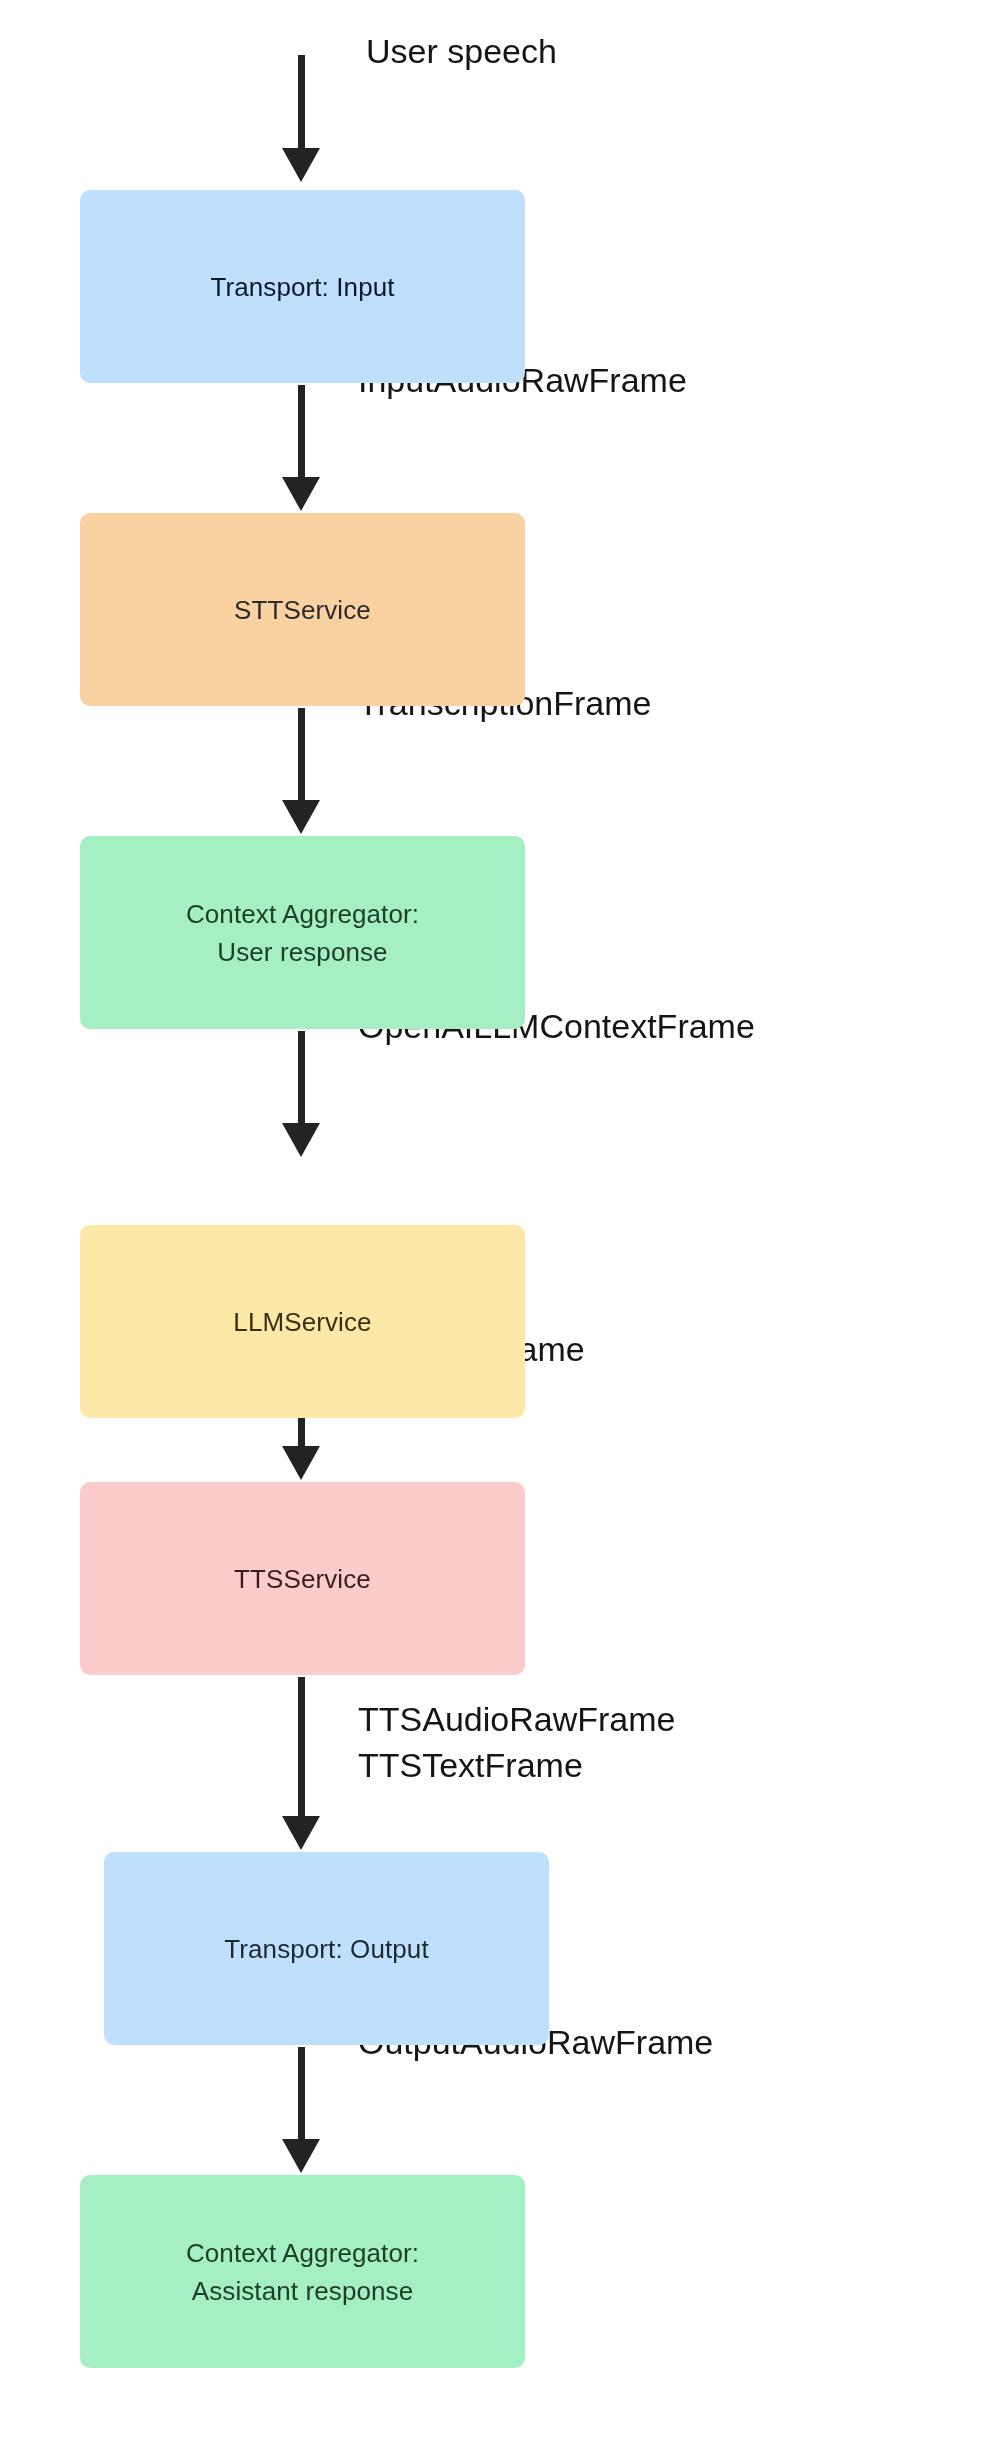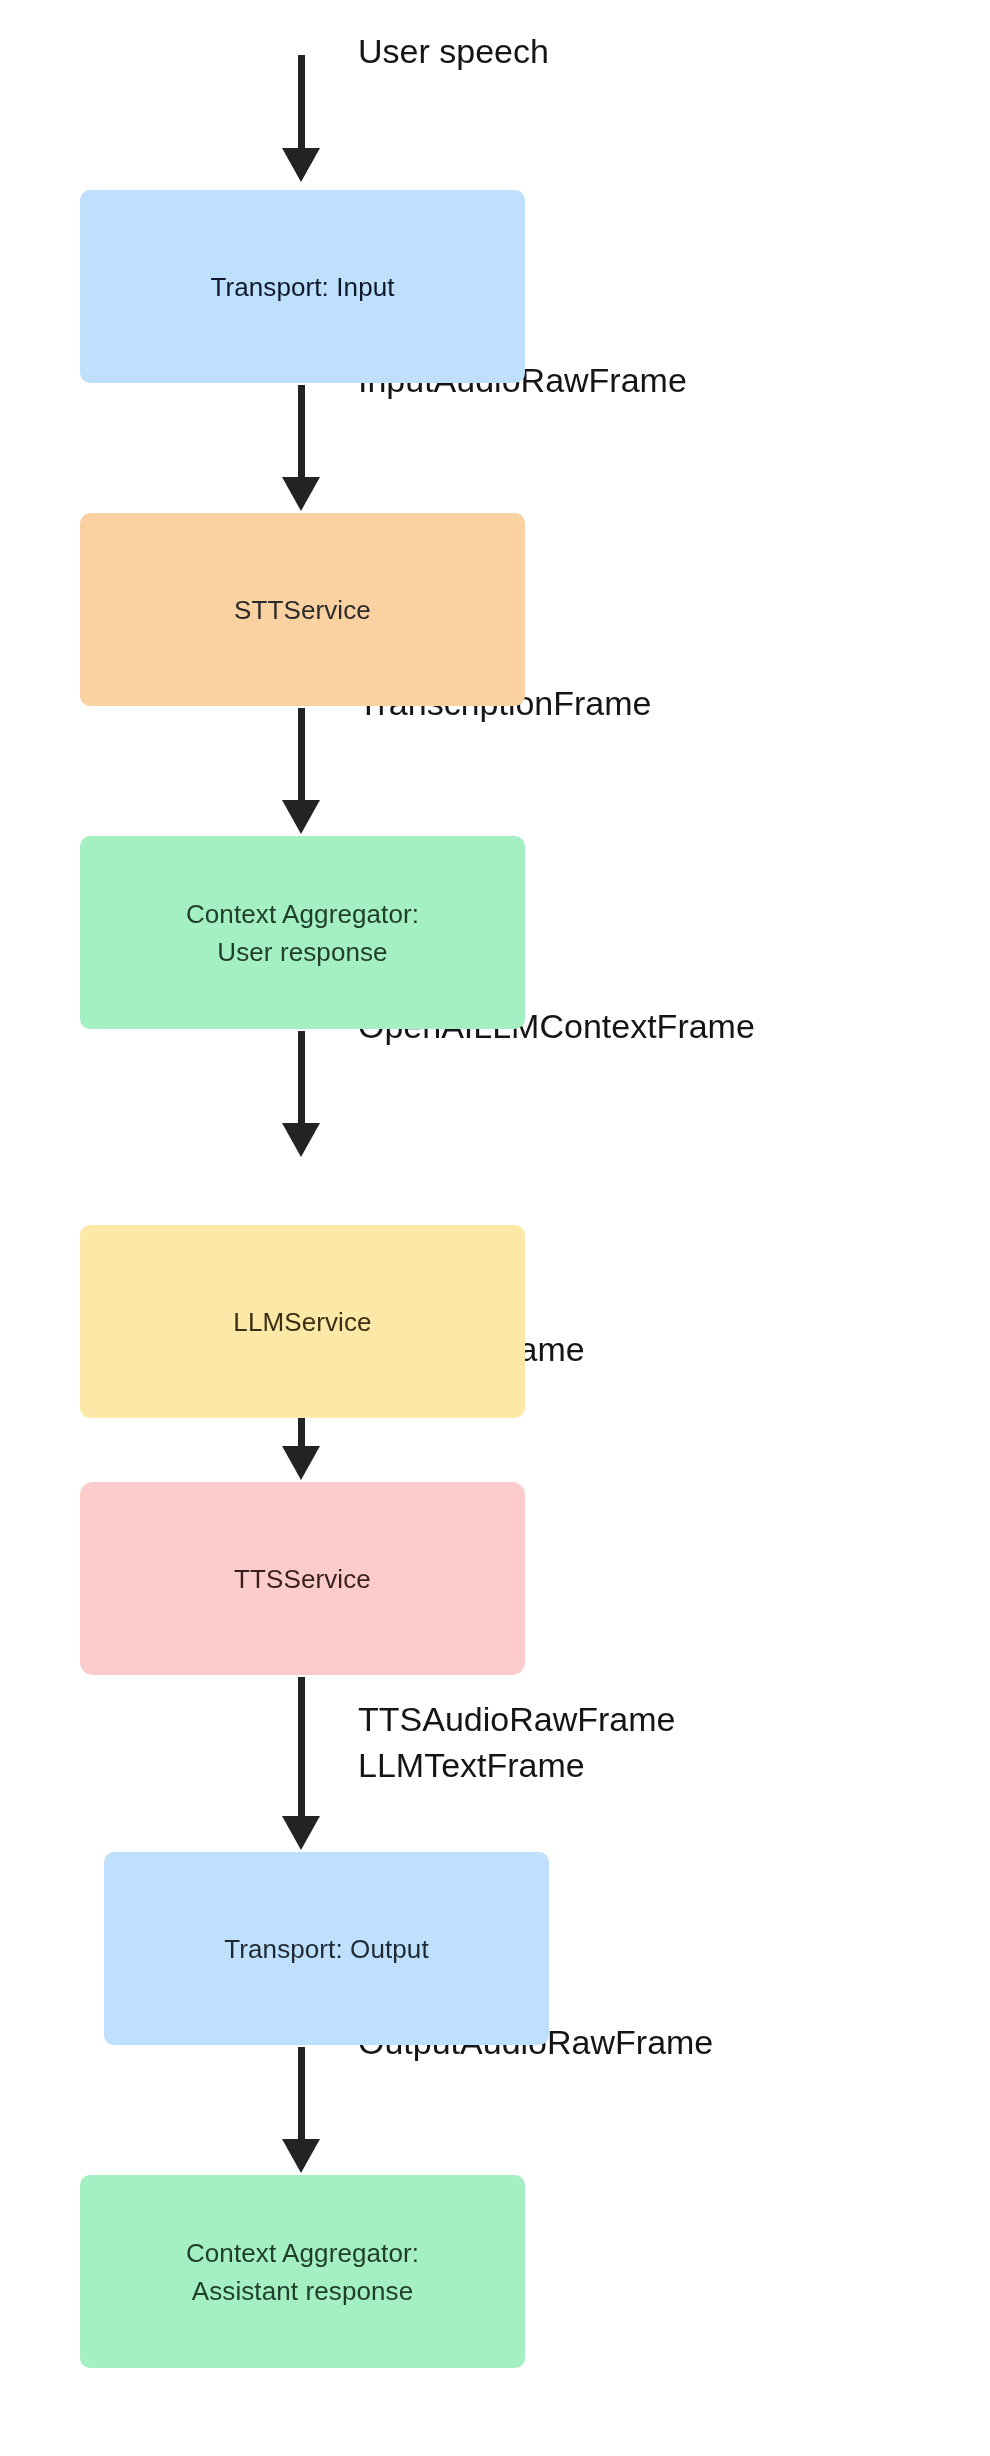--- a/index.html
+++ b/index.html
@@ -79,55 +79,55 @@
   }
 </style>
 </head>
 <body>
 
 <div id="flowchart" style="background: rgb(255, 255, 255);">
 
 <div class="edge">
       <div class="edge-line" style="top: 55px; height: 95px;"></div>
       <div class="edge-head" style="top: 148px;"></div>
-      <div class="edge-label" style="left: 358px; top: 28px; text-align: center;">User speech</div>
+      <div class="edge-label" style="left: 366px; top: 28px; text-align: center;">User speech</div>
       <div class="edge-line" style="top: 385px; height: 95px;"></div>
       <div class="edge-head" style="top: 477px;"></div>
       <div class="edge-label" style="left: 358px; top: 357px;">InputAudioRawFrame</div>
       <div class="edge-line" style="top: 708px; height: 95px;"></div>
       <div class="edge-head" style="top: 800px;"></div>
       <div class="edge-label" style="left: 358px; top: 680px;">TranscriptionFrame</div>
       <div class="edge-line" style="top: 1031px; height: 95px;"></div>
       <div class="edge-head" style="top: 1123px;"></div>
       <div class="edge-label" style="left: 358px; top: 1003px;">OpenAILLMContextFrame</div>
       <div class="edge-line" style="top: 1354px; height: 95px;"></div>
       <div class="edge-head" style="top: 1446px;"></div>
       <div class="edge-label" style="left: 358px; top: 1326px;">LLMTextFrame</div>
       <div class="edge-line" style="top: 1677px; height: 142px;"></div>
       <div class="edge-head" style="top: 1816px;"></div>
       <div class="edge-label" style="left: 358px; top: 1696px;">TTSAudioRawFrame
-LLMTextFrame</div>
+TTSTextFrame</div>
       <div class="edge-line" style="top: 2047px; height: 95px;"></div>
       <div class="edge-head" style="top: 2139px;"></div>
       <div class="edge-label" style="left: 358px; top: 2019px;">OutputAudioRawFrame</div>
     </div>
     <div class="node" style="top: 190px; background: rgb(191, 224, 252);">
       <div class="node-label" style="color: #0f172a;">Transport: Input</div>
     </div>
     <div class="node" style="top: 513px; background: rgb(250, 210, 161);">
       <div class="node-label" style="color: rgb(43, 43, 43);">STTService</div>
     </div>
     <div class="node" style="top: 836px; background: rgb(165, 240, 194);">
       <div class="node-label" style="color: rgb(31, 61, 43);">Context Aggregator:
 User response</div>
     </div>
     <div class="node" style="top: 1225px; background: rgb(252, 233, 168);">
       <div class="node-label" style="color: rgb(58, 47, 18);">LLMService</div>
     </div>
-    <div class="node" style="top: 1482px; background: rgb(252, 204, 204); border-radius: 13px;">
+    <div class="node" style="top: 1482px; background: rgb(252, 204, 204);">
       <div class="node-label" style="color: rgb(58, 31, 31);">TTSService</div>
     </div>
     <div class="node" style="top: 1852px; background: rgb(191, 224, 252); margin-left: 24px;">
       <div class="node-label" style="color: rgb(31, 41, 51);">Transport: Output</div>
     </div>
     <div class="node" style="top: 2175px; background: rgb(165, 240, 194);">
       <div class="node-label" style="color: rgb(31, 61, 43);">Context Aggregator:
 Assistant response</div>
     </div>
   </div>

